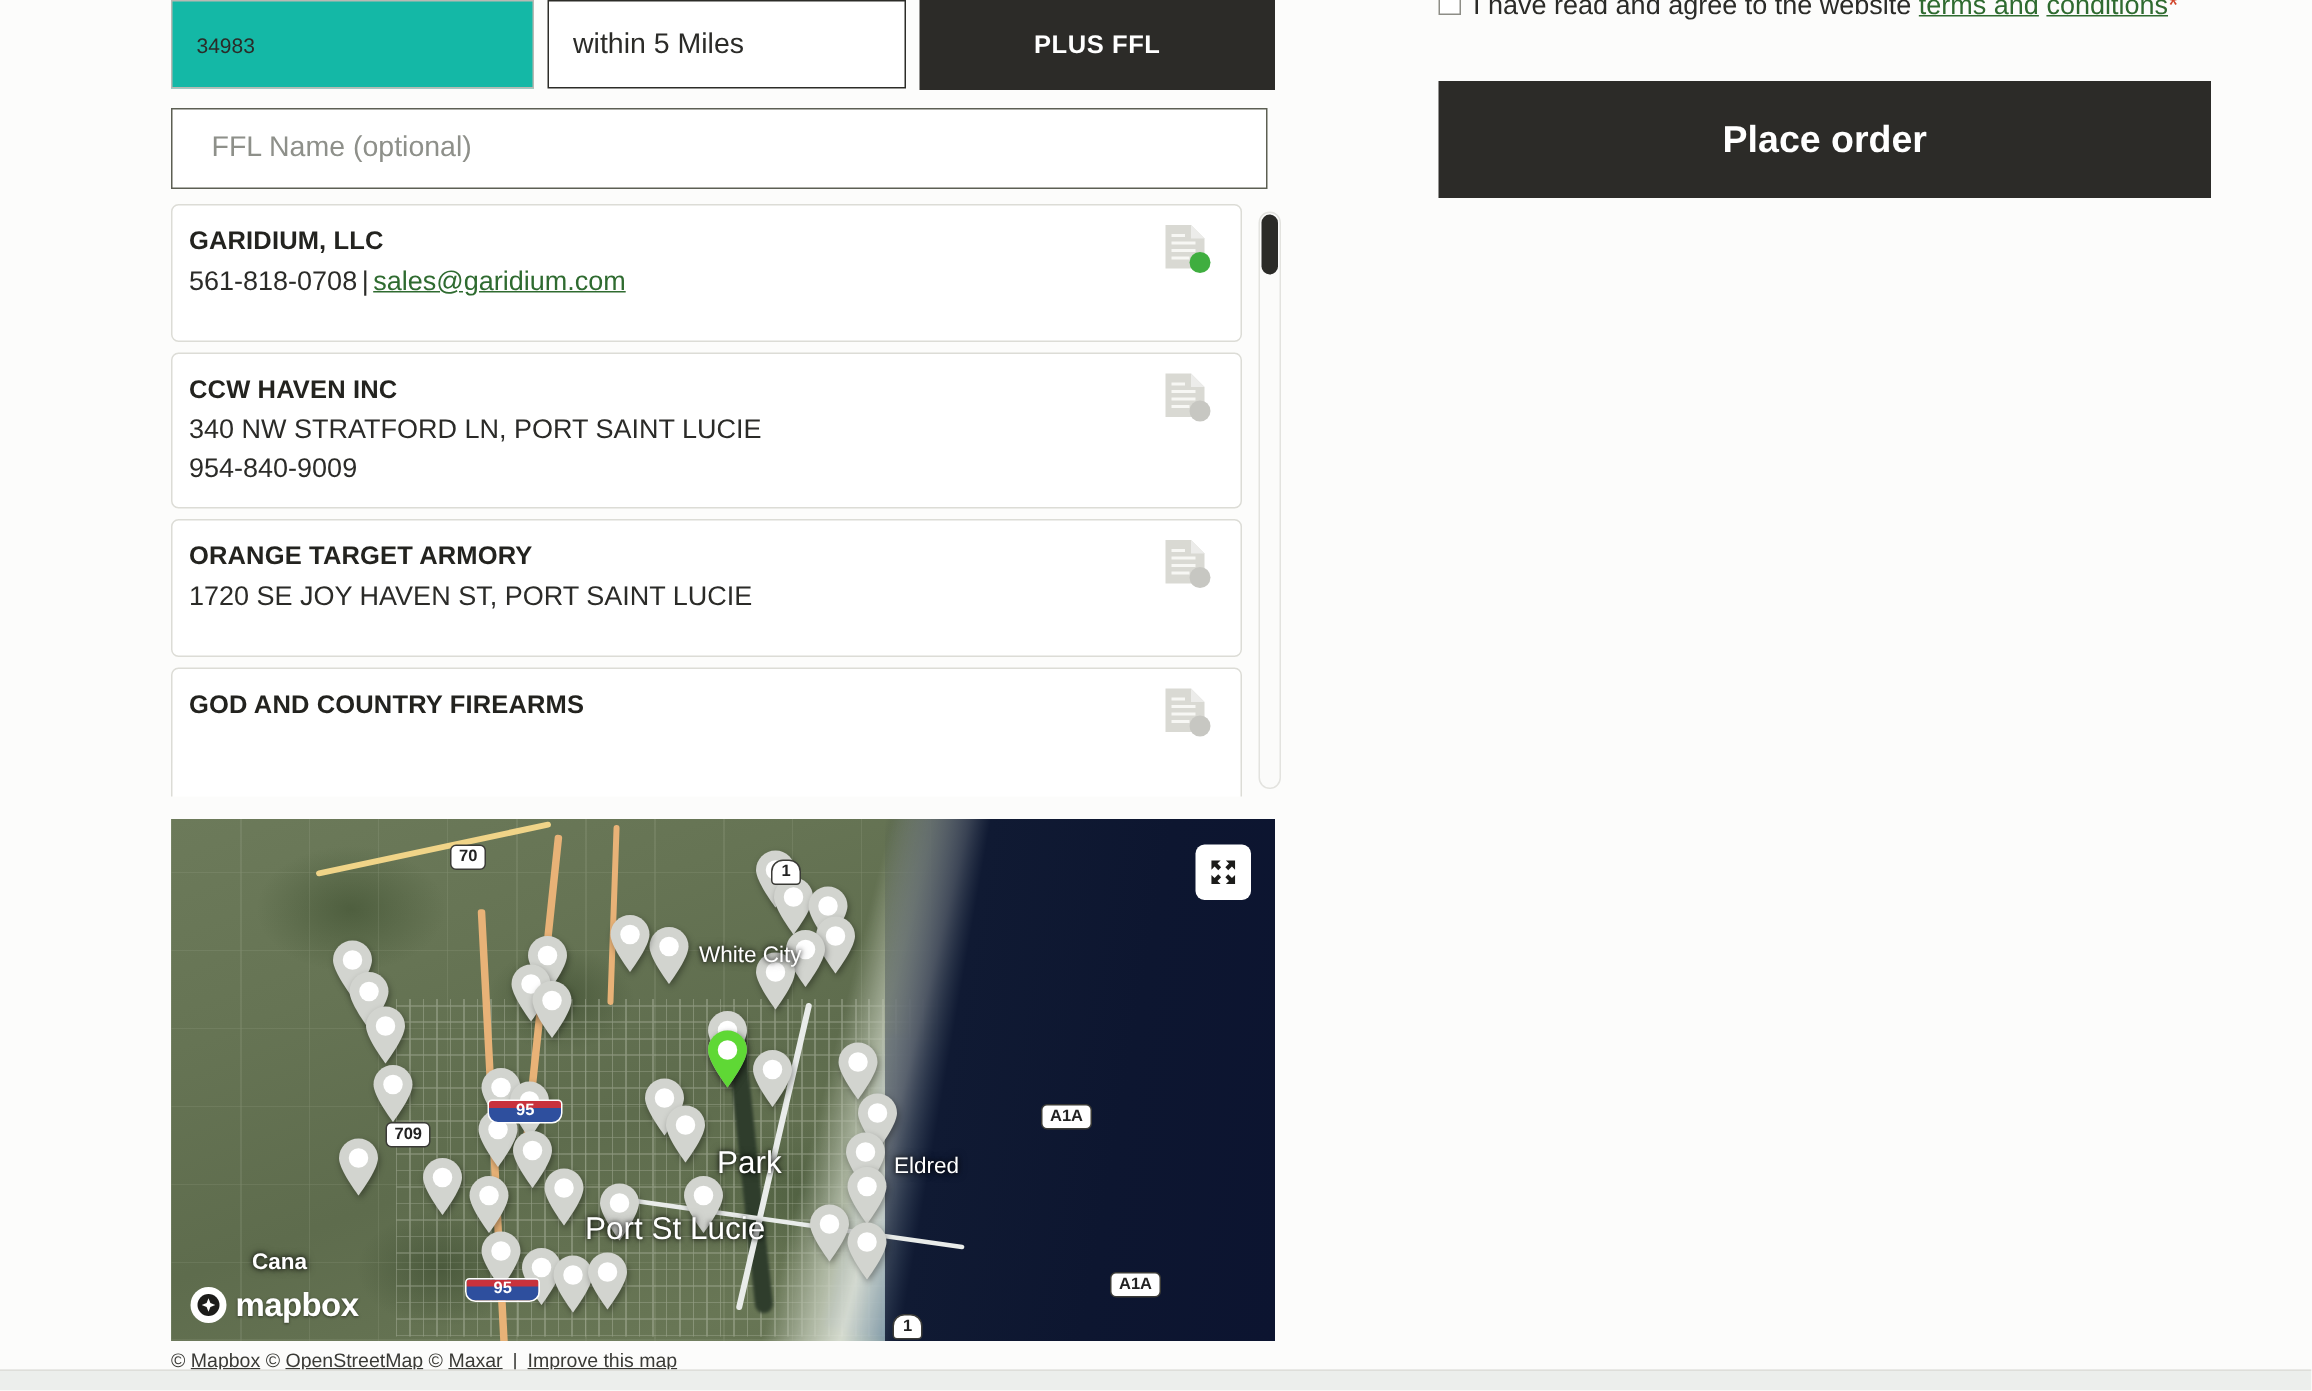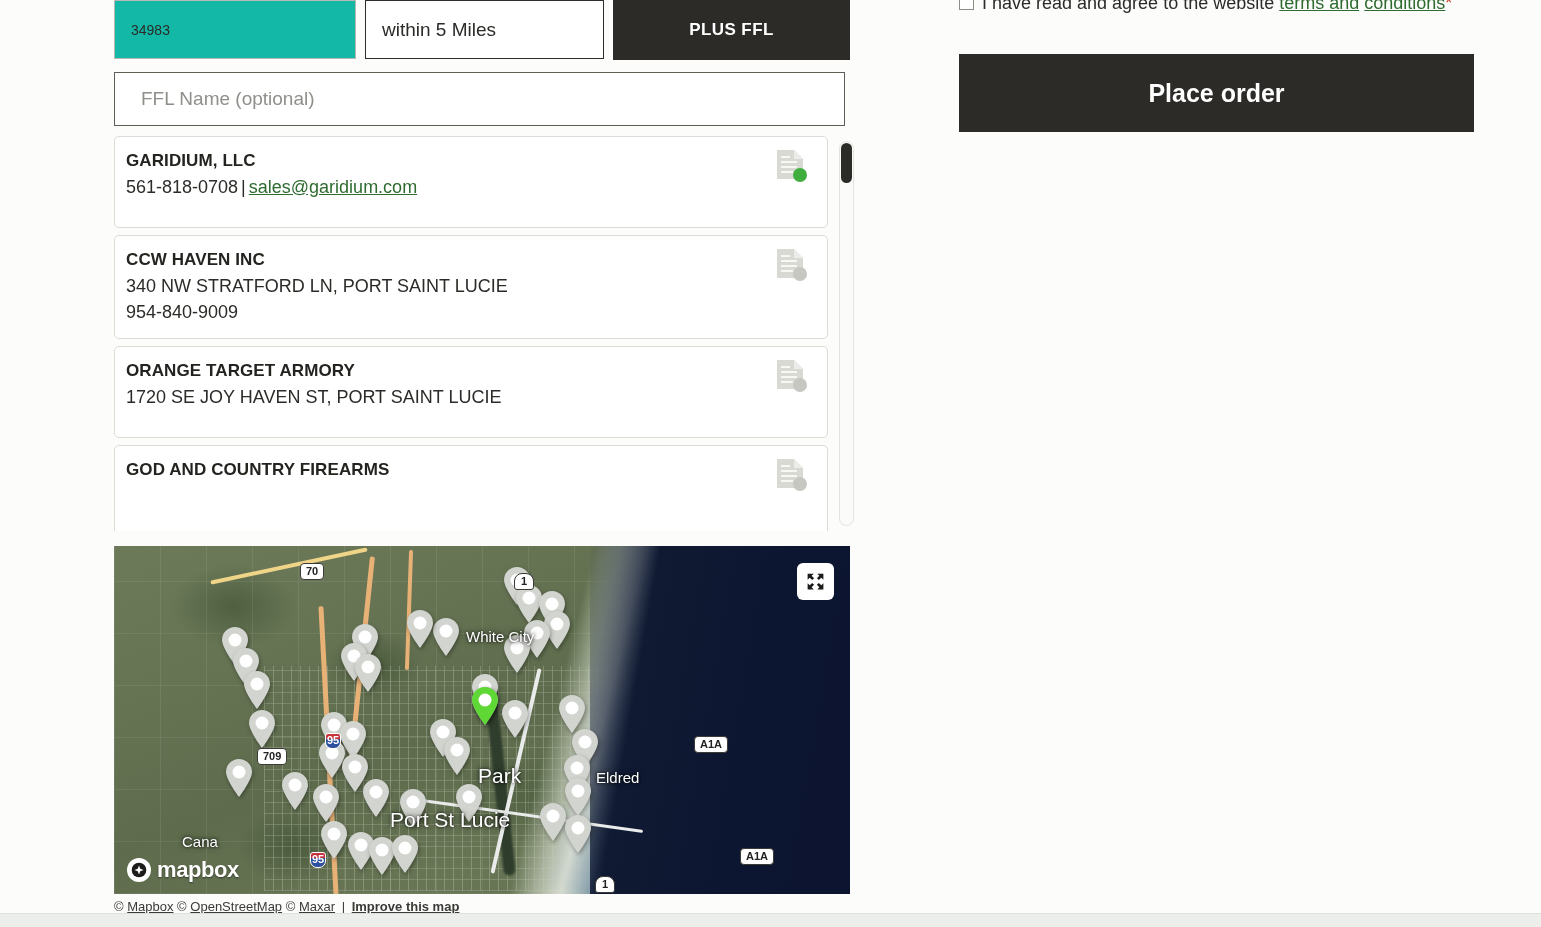--- a/index.html
+++ b/index.html
@@ -146,21 +146,21 @@
   .shield {
     position: absolute;
     background: #fff; border: 1px solid #3a3a36; border-radius: 4px;
     font-size: 11px; font-weight: bold; color: #222;
     padding: 1px 5px; line-height: 13px;
     font-family: "Liberation Sans", sans-serif;
   }
   .shield.interstate {
     background: linear-gradient(#c8323c 0 34%, #2e4f9e 34% 100%);
     color: #fff; border-color: #fff; border-radius: 3px 3px 7px 7px;
-    padding: 0 1px 1px;
+    padding: 0 18px 1px;
   }
   .shield.us {
     border-radius: 8px 8px 3px 3px; padding: 1px 6px;
   }
   .map-label {
     position: absolute; color: #fff; font-size: 15px;
     font-family: "Liberation Sans", sans-serif;
     text-shadow: 0 0 3px rgba(0,0,0,.85), 0 0 6px rgba(0,0,0,.6);
     white-space: nowrap;
   }
@@ -186,21 +186,21 @@
     width: 24px; height: 24px; border-radius: 50%; background: #fff;
     display: flex; align-items: center; justify-content: center;
   }
   .map-attrib {
     margin-top: 5px; padding-left: 0px;
     font-size: 13px; color: #3a3a36;
     font-family: "Liberation Sans", sans-serif;
   }
   .map-attrib a { color: #3a3a36; text-decoration: underline; }
   .map-attrib .sep { padding: 0 3px; }
-  .map-attrib .improve { font-weight: bold; }
+  .map-attrib .improve { font-weight: normal; }
 
   
   .checkout { position: absolute; left: 959px; top: -12px; width: 515px; }
   .terms-row {
     display: flex; align-items: flex-start; gap: 8px;
     font-size: 18px; color: #2b2b28; line-height: 30px;
   }
   .terms-check {
     width: 15px; height: 15px; margin-top: 7px;
     border: 1px solid #8d8d86; background: #fff; flex: none;
@@ -575,21 +575,21 @@
       <div class="pin" style="left: 356px; top: 140px; z-index: 5;">
         <svg width="30" height="40" viewBox="0 0 30 40">
           <path d="M15 39 C15 39 28 22 28 14 A13 13 0 1 0 2 14 C2 22 15 39 15 39Z" fill="#5fd835"></path>
           <circle cx="15" cy="14" r="6.5" fill="#fff"></circle>
         </svg>
       </div>
       <div class="map-label" style="left: 352px; top: 82px; z-index: 3;">White City</div>
       <div class="map-label" style="left: 482px; top: 175px; z-index: 3; margin-top: 48px;">Eldred</div>
       <div class="map-label big" style="left: 364px; top: 218px; z-index: 3;">Park</div>
       <div class="map-label big" style="left: 276px; top: 262px; z-index: 3;">Port St Lucie</div>
-      <div class="map-label" style="left: 68px; top: 287px; z-index: 3;">Cana</div>
+      <div class="map-label" style="left: 54px; top: 287px; z-index: 3; font-weight: bold;">Cana</div>
       <div class="shield" style="left: 186px; top: 17px; z-index: 6;">70</div>
       <div class="shield" style="left: 143px; top: 202px; z-index: 6;">709</div>
       <div class="shield interstate" style="left: 211px; top: 187px; z-index: 6;">95</div>
       <div class="shield interstate" style="left: 196px; top: 306px; z-index: 6;">95</div>
       <div class="shield us" style="left: 400px; top: 27px; z-index: 6;">1</div>
       <div class="shield us" style="left: 481px; top: 330px; z-index: 6;">1</div>
       <div class="shield" style="left: 580px; top: 190px; z-index: 6;">A1A</div>
       <div class="shield" style="left: 626px; top: 302px; z-index: 6;">A1A</div>
     </div>
 

